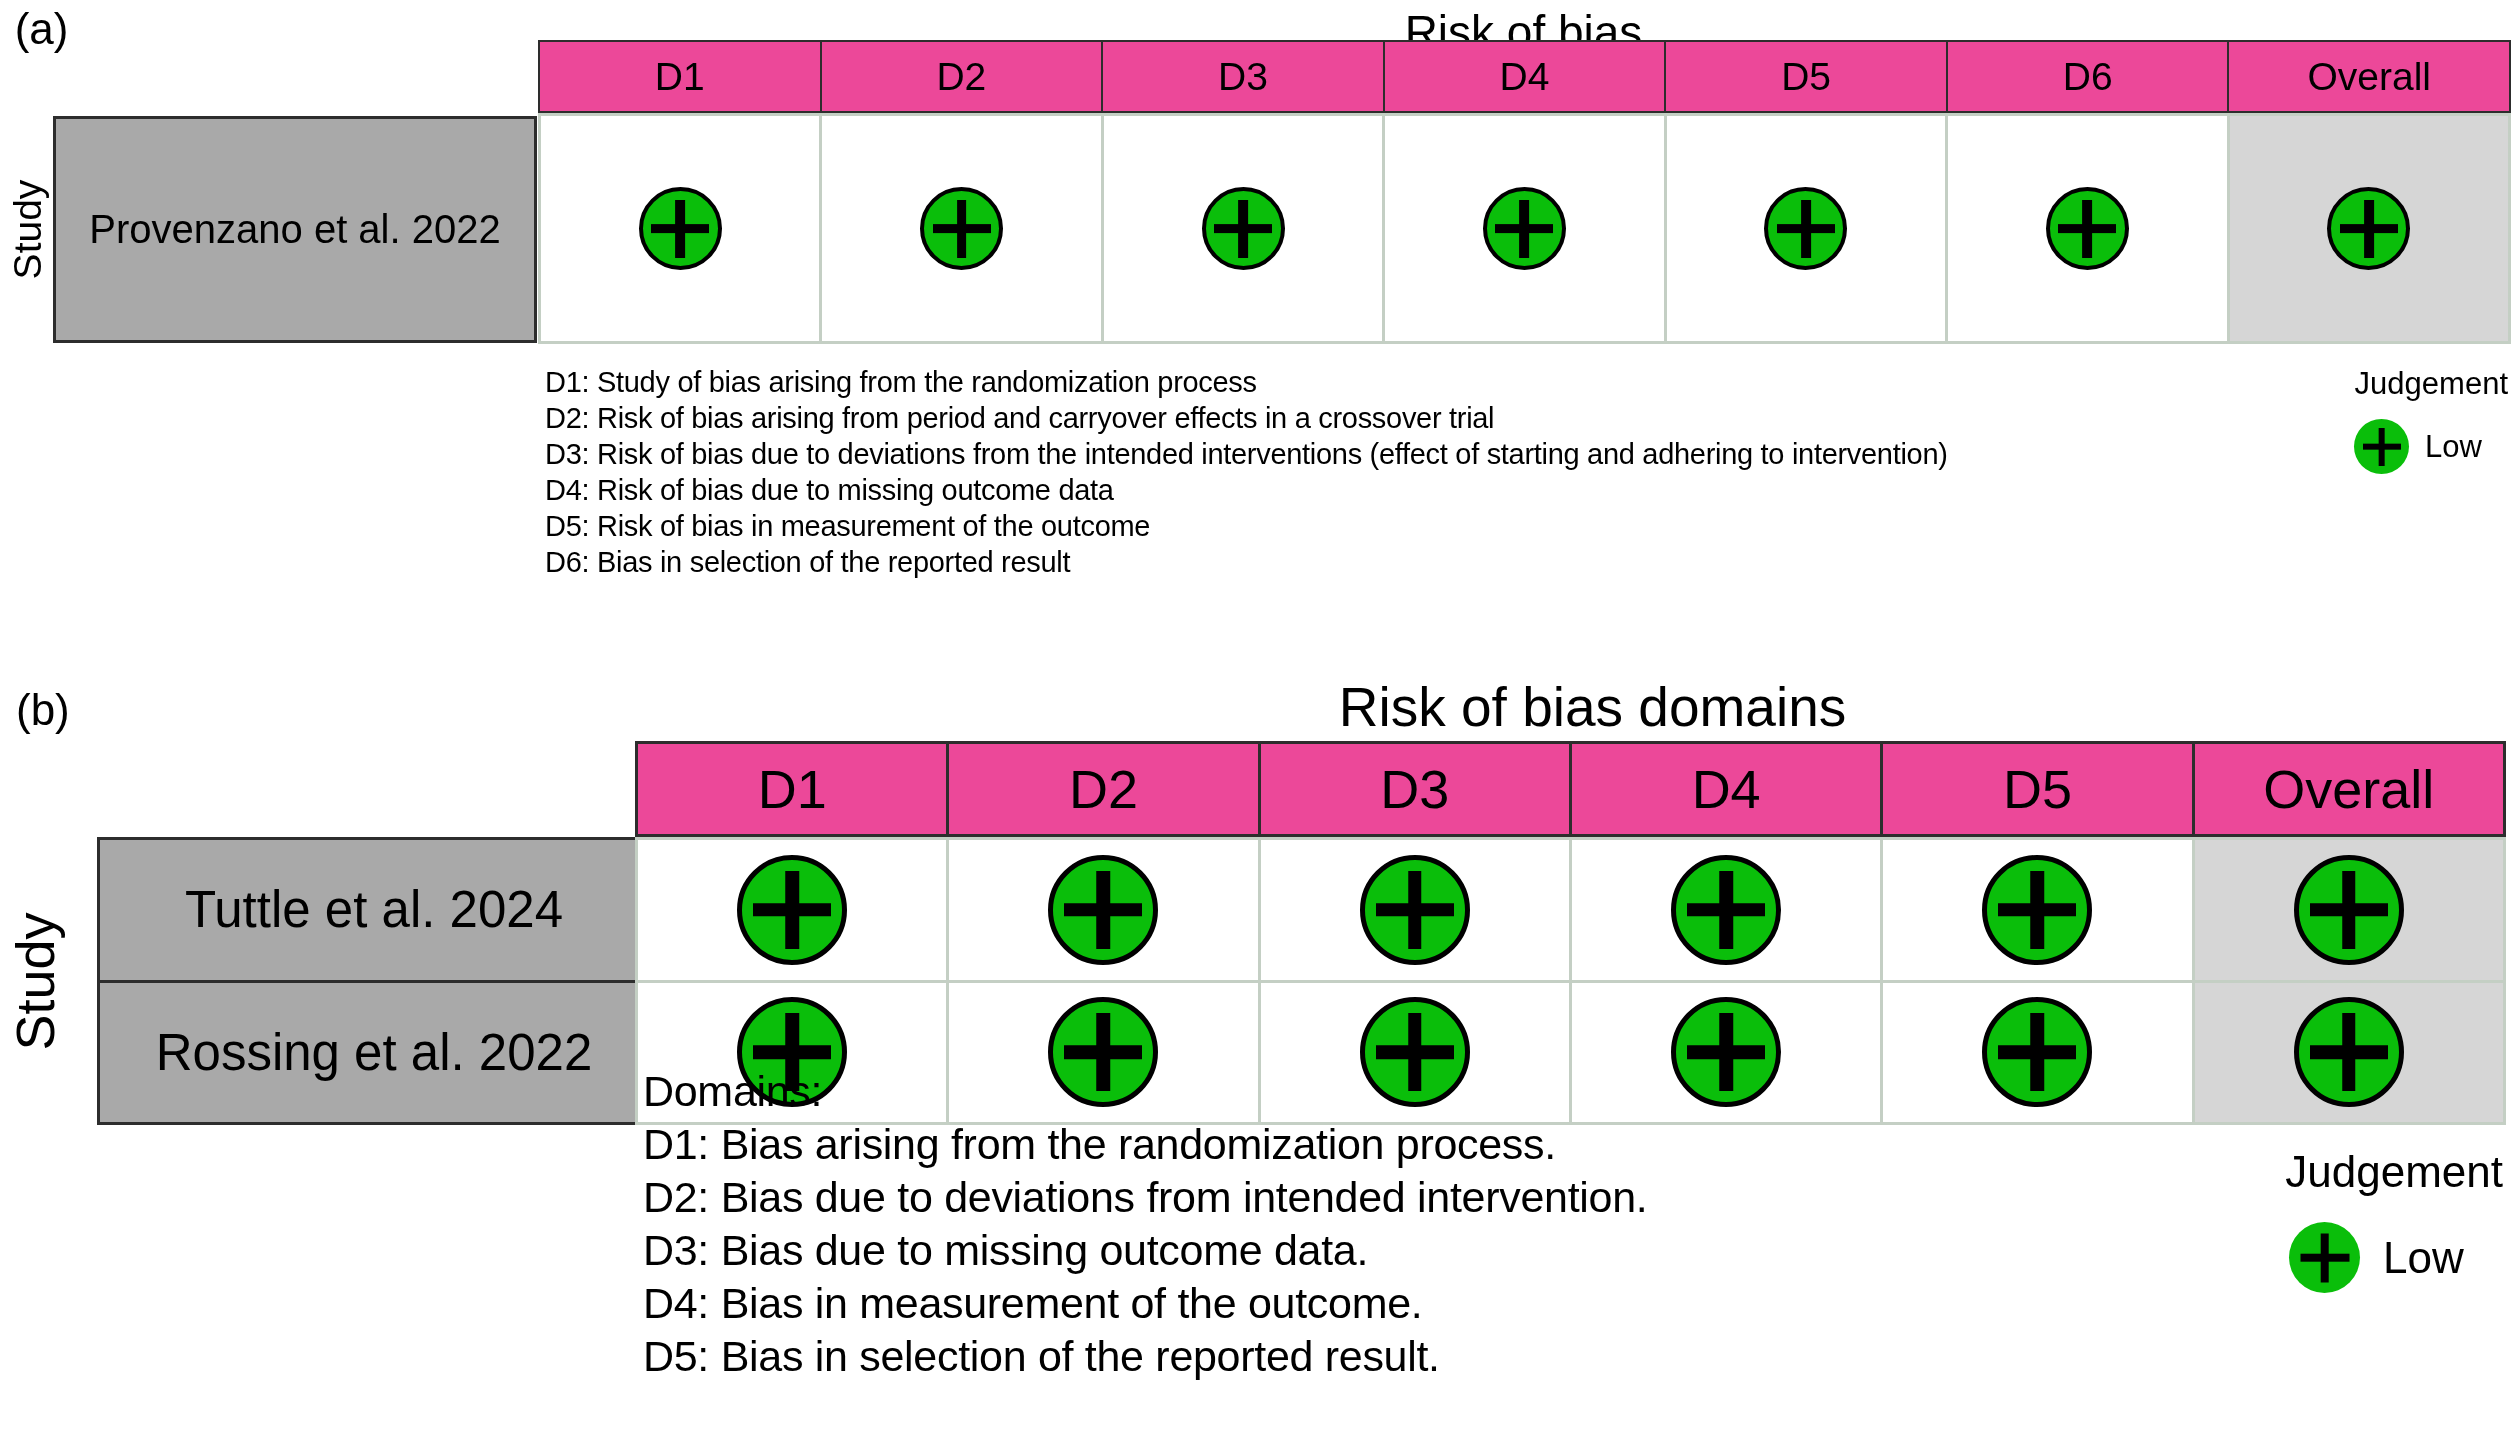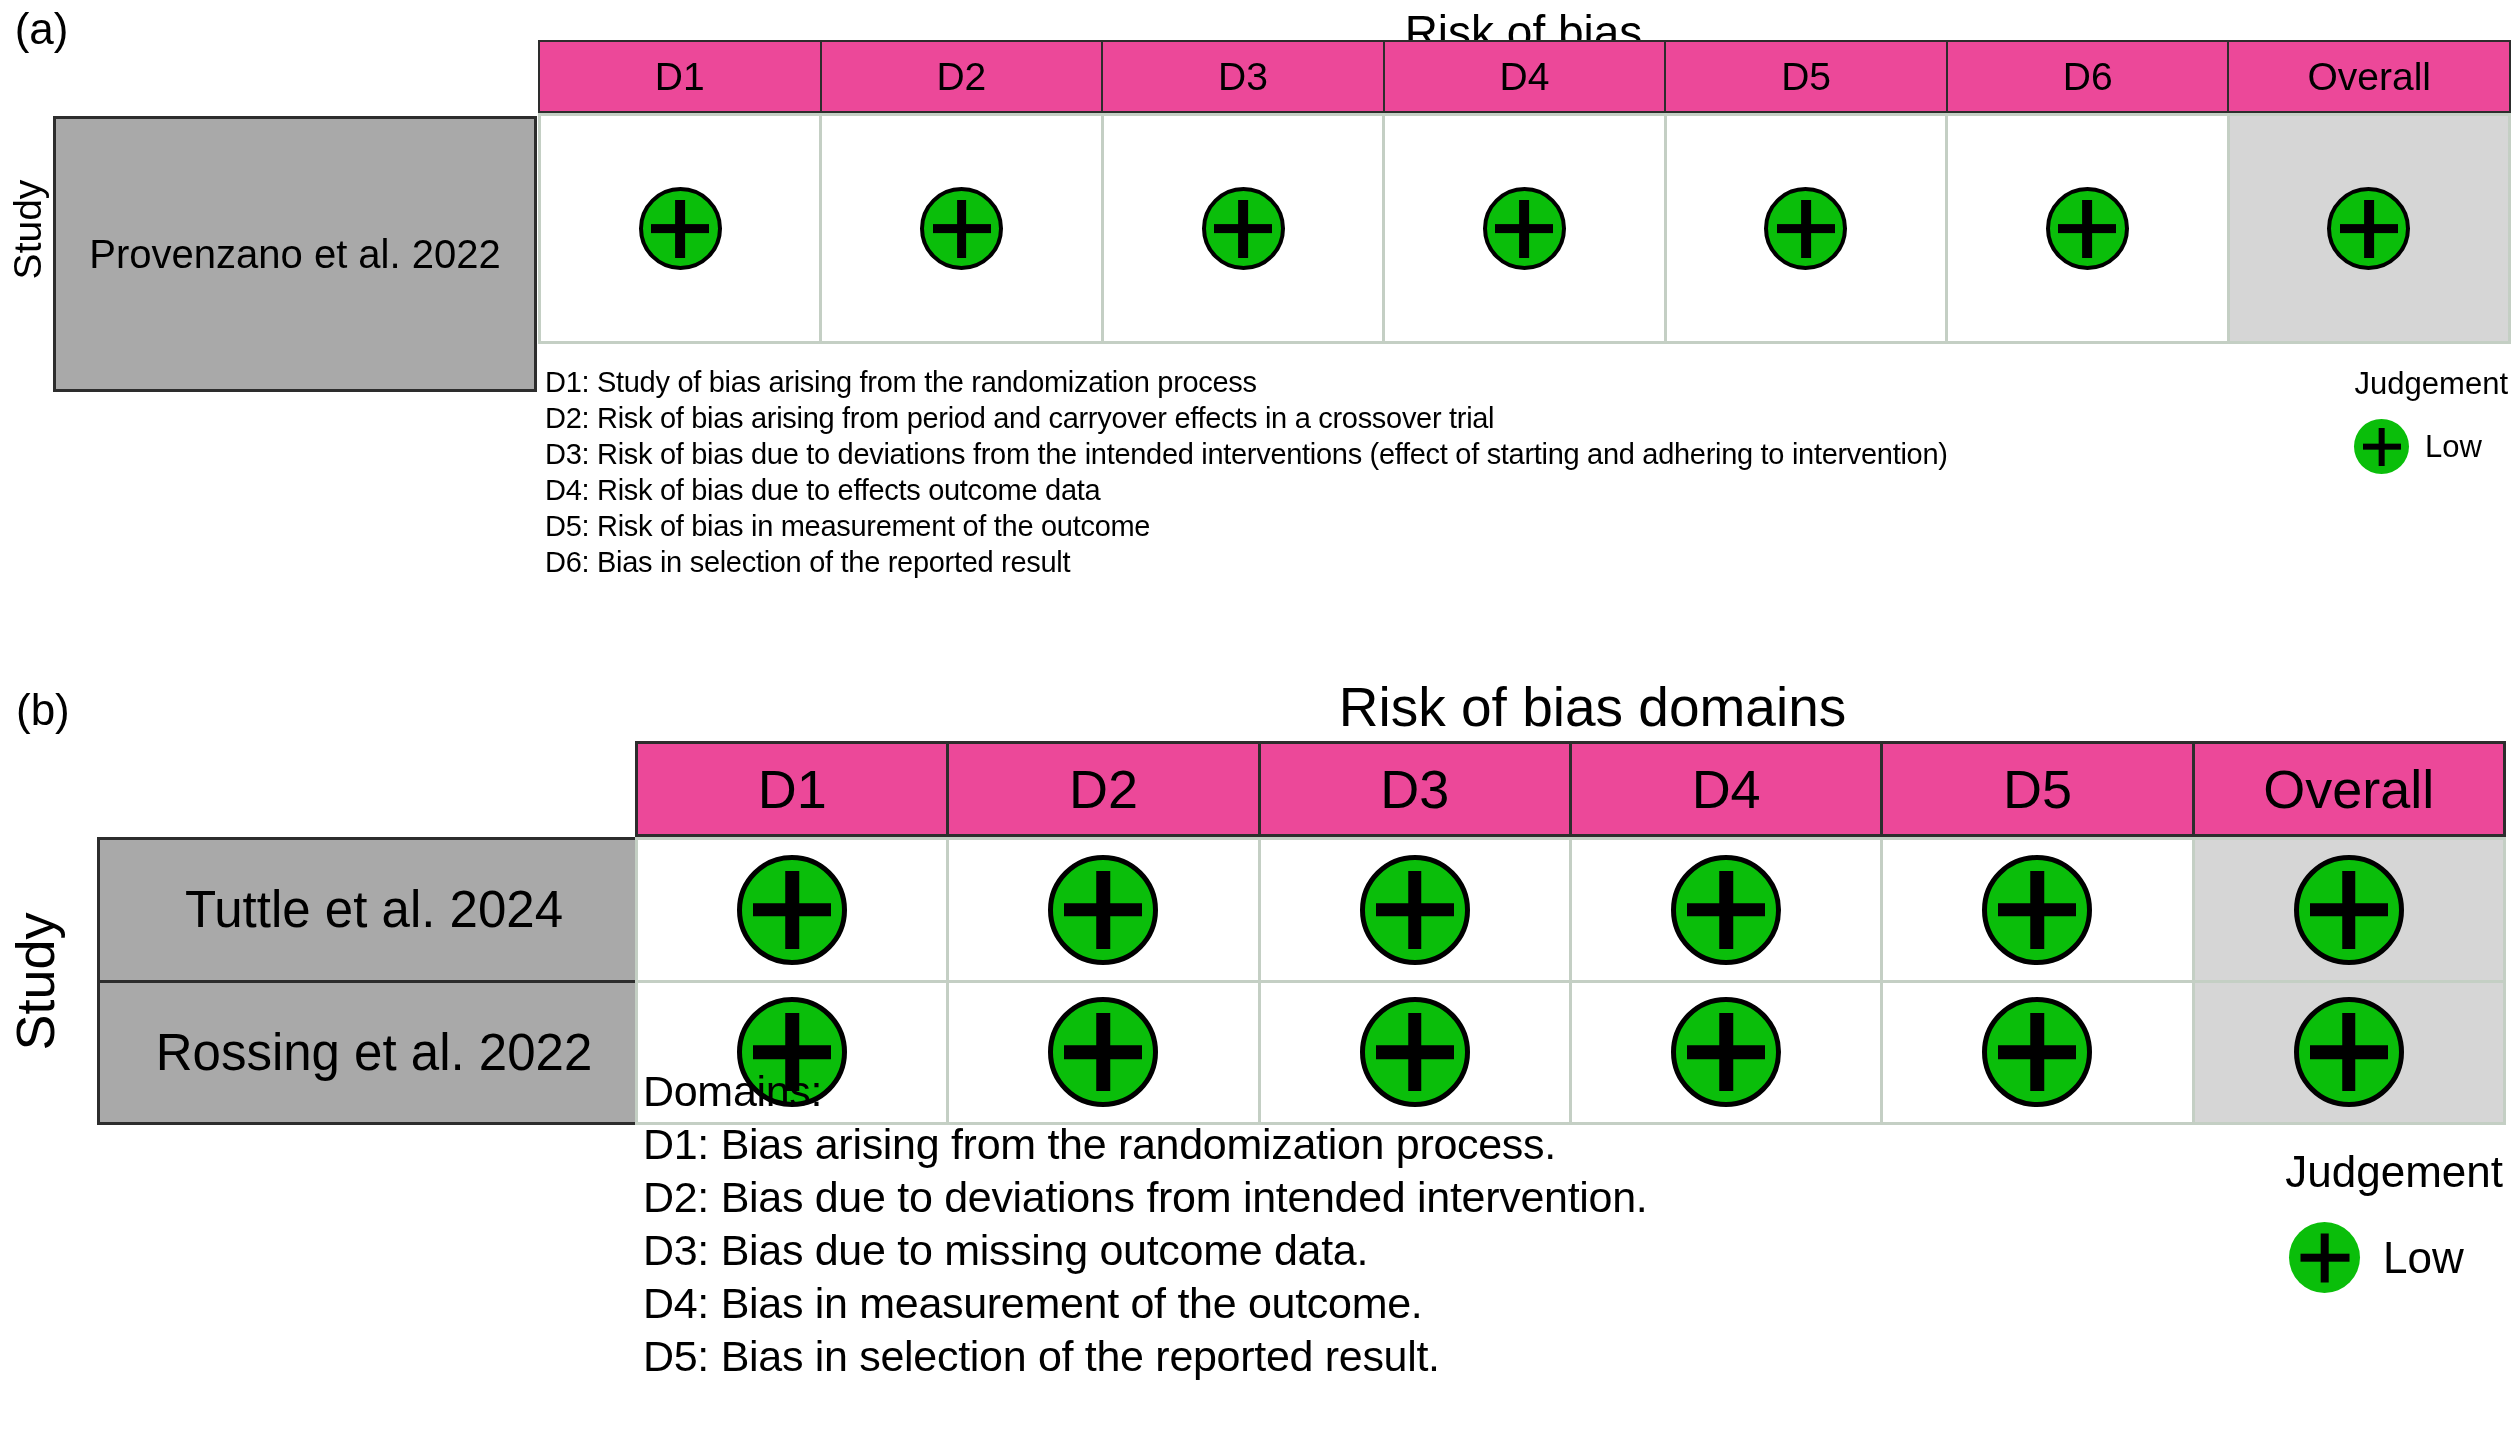--- a/index.html
+++ b/index.html
@@ -68,21 +68,21 @@
     <div class="hcell">D2</div>
     <div class="hcell">D3</div>
     <div class="hcell">D4</div>
     <div class="hcell">D5</div>
     <div class="hcell">D6</div>
     <div class="hcell">Overall</div>
   </div>
 
   <div class="abs vlabel" style="left:-95px;top:202px;width:245px;height:55px;line-height:55px;font-size:39px;">Study</div>
 
-  <div class="abs studycell" style="left:53px;top:116px;width:484px;height:276px;font-size:40px;">Provenzano et al. 2022</div>
+  <div class="abs studycell" style="left:53px;top:116px;width:484px;height:227px;font-size:40px;">Provenzano et al. 2022</div>
 
   <div class="abs body" style="left:538px;top:113px;width:1973px;height:231px;">
     <div class="brow">
       <div class="bcell">
         <div class="risk stroked icon-a">
             <span class="bh"></span>
             <span class="bv"></span>
           </div>
       </div>
       <div class="bcell">
@@ -121,21 +121,21 @@
             <span class="bv"></span>
           </div>
       </div>
     </div>
   </div>
 
   <div class="abs fnotes-a" style="left:545px;top:364px;">
     <div>D1: Study of bias arising from the randomization process</div>
     <div>D2: Risk of bias arising from period and carryover effects in a crossover trial</div>
     <div>D3: Risk of bias due to deviations from the intended interventions (effect of starting and adhering to intervention)</div>
-    <div>D4: Risk of bias due to effects outcome data</div>
+    <div>D4: Risk of bias due to missing outcome data</div>
     <div>D5: Risk of bias in measurement of the outcome</div>
     <div>D6: Bias in selection of the reported result</div>
   </div>
 
   <div class="abs legend-title" style="left:2211px;top:366px;width:297px;font-size:31px;">Judgement</div>
   <div class="abs legend-row" style="left:2354px;top:419px;gap:16px;font-size:31px;">
     <div class="risk icon-leg-a">
         <span class="bh"></span>
         <span class="bv"></span>
       </div>

